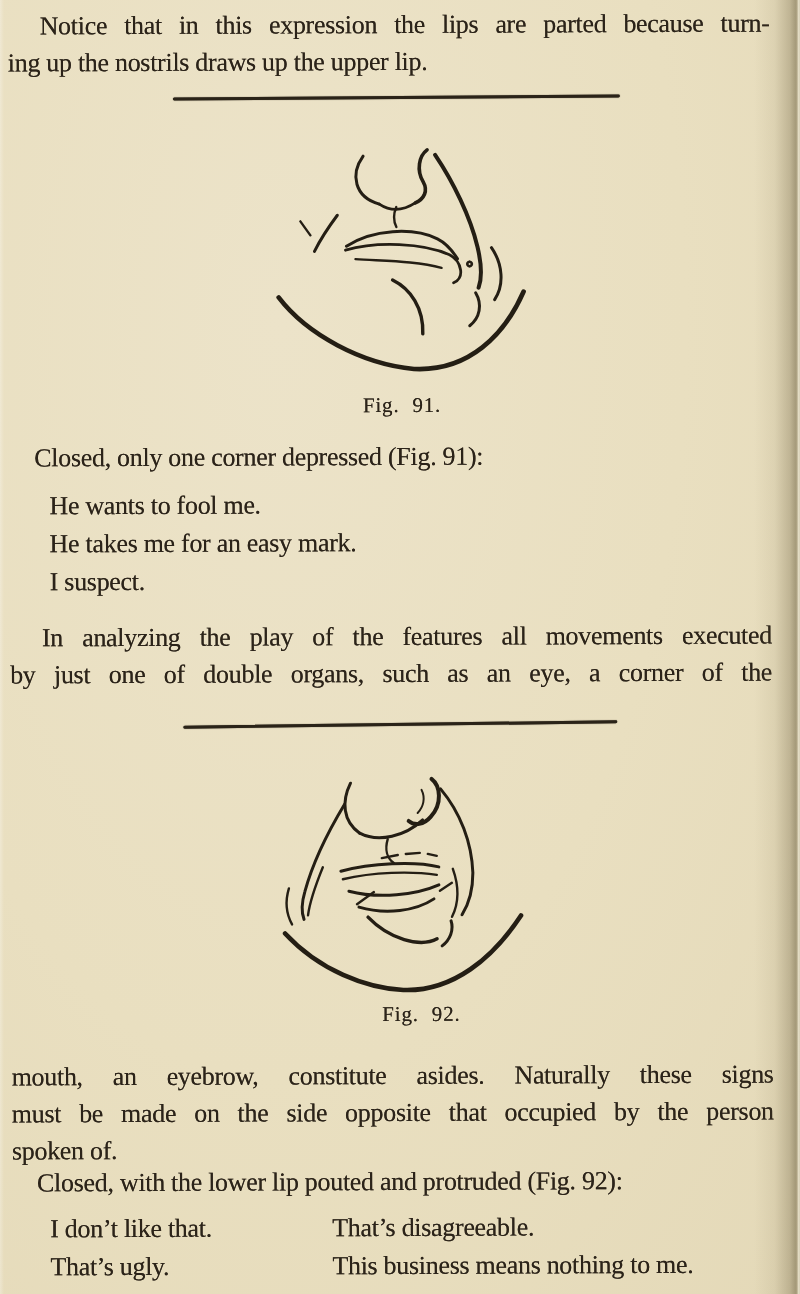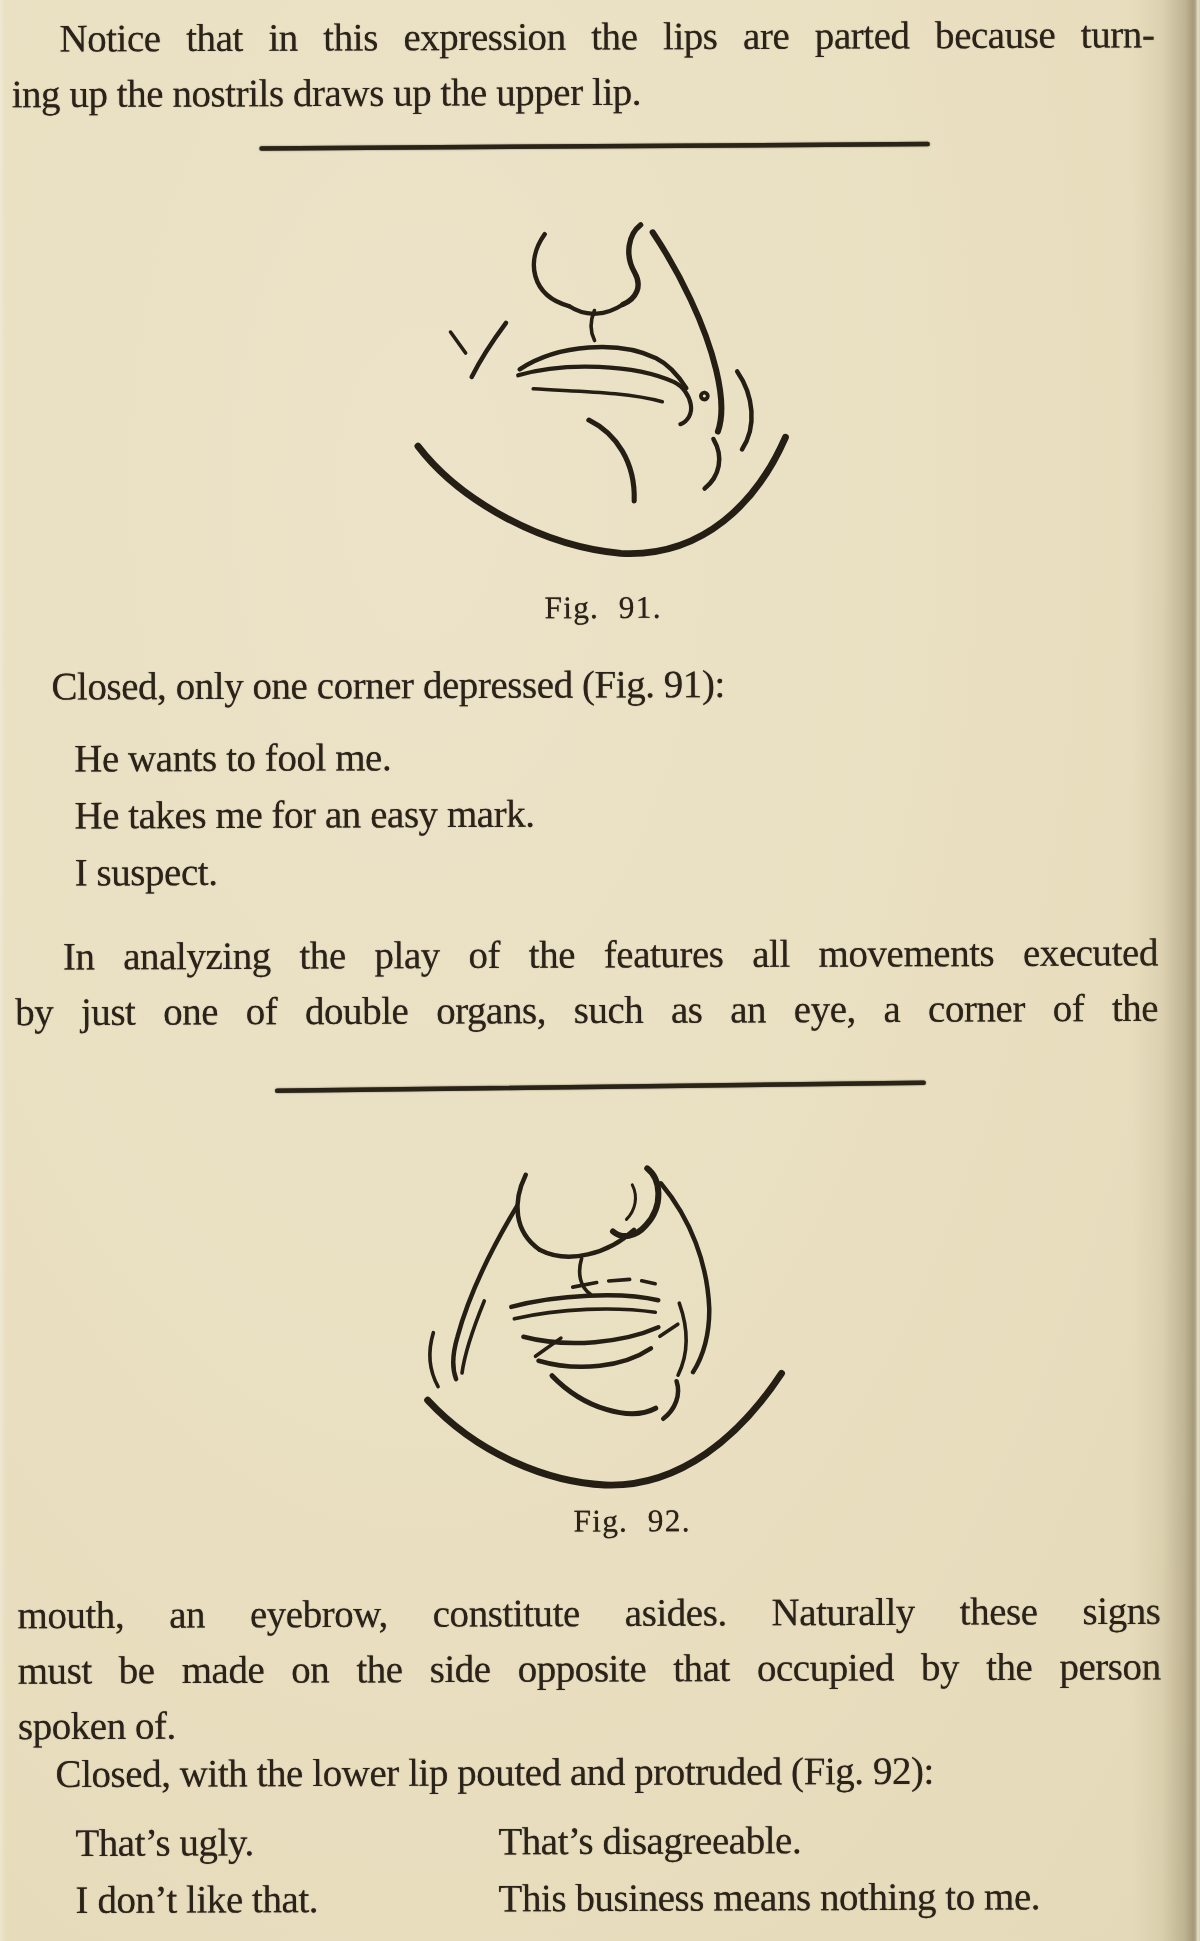--- a/index.html
+++ b/index.html
@@ -146,22 +146,22 @@
 
     <div class="block" style="left:10px;top:1057px;width:762px;">
       <div class="line jl">mouth, an eyebrow, constitute asides.  Naturally these signs</div>
       <div class="line jl">must be made on the side opposite that occupied by the person</div>
       <div class="line">spoken of.</div>
     </div>
 
     <div class="bodytext indent-sm" style="left:10px;top:1163px;width:762px;">Closed, with the lower lip pouted and protruded (Fig. 92):</div>
 
     <div class="listcol" style="left:48px;top:1209px;">
+      <div class="line">I don’t like that.</div>
       <div class="line">That’s ugly.</div>
-      <div class="line">I don’t like that.</div>
     </div>
     <div class="listcol" style="left:330px;top:1209px;">
       <div class="line">That’s disagreeable.</div>
       <div class="line">This business means nothing to me.</div>
     </div>
 
   </div>
 
   <div class="edge-light-left"></div>
   <div class="edge-shadow"></div>

